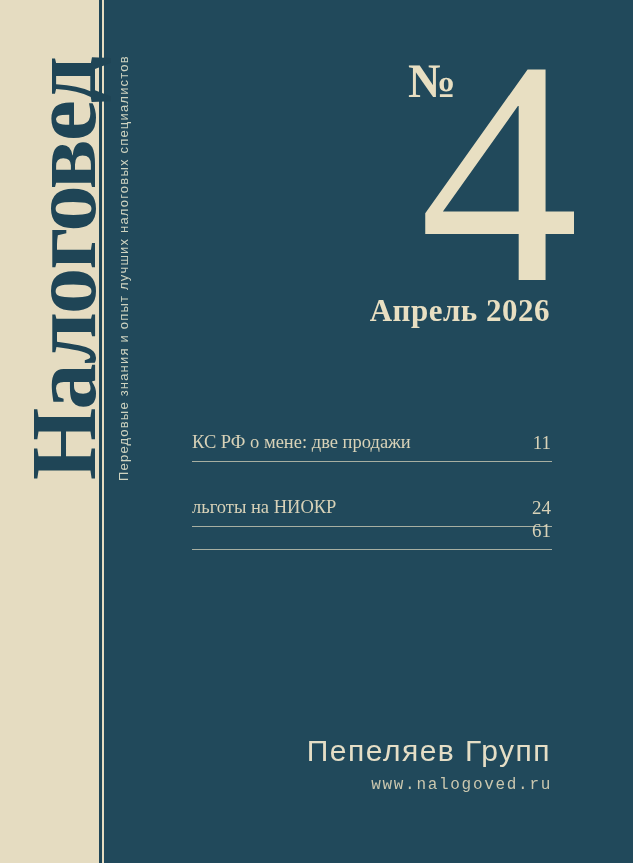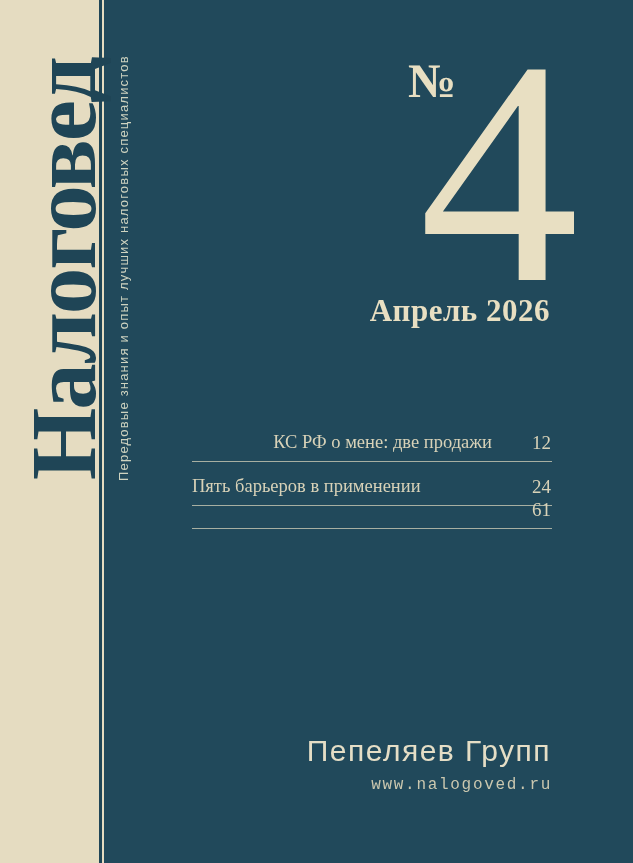--- a/index.html
+++ b/index.html
@@ -72,21 +72,21 @@
   }
   
   .toc{
     position:absolute;left:192px;top:432px;width:360px;
   }
   .toc-item{
     position:relative;
     padding:14px 0 8px 0;
     border-bottom:1px solid rgba(219,215,190,.72);
   }
-  .toc-item:first-child{padding-top:0;text-align:right;}
+  .toc-item:first-child{padding-top:0;}
   .toc-title{
     font-size:18.5px;line-height:21px;
     color:var(--toc_text);
     padding-right:60px;
   }
   .toc-page{
     position:absolute;right:1px;bottom:9px;
     font-size:19px;line-height:1;
     color:var(--toc_text);
     font-variant-numeric:oldstyle-nums;
@@ -126,26 +126,27 @@
   <div class="issue-digit">4</div>
 
   <div class="issue-date">Апрель 2026</div>
 
   <div class="toc">
 
     <div class="toc-item">
       <div class="toc-title">
         <span>КС РФ о мене: две продажи</span><br>
       </div>
-      <div class="toc-page">12</div>
+      <div class="toc-page">11</div>
     </div>
 
     <div class="toc-item">
       <div class="toc-title">
-        <span>Пять барьеров в применении</span><br>
+        <br>
+        <span>льготы на НИОКР</span>
       </div>
       <div class="toc-page">24</div>
     </div>
 
     <div class="toc-item">
       <div class="toc-page">61</div>
     </div>
 
   </div>
 

